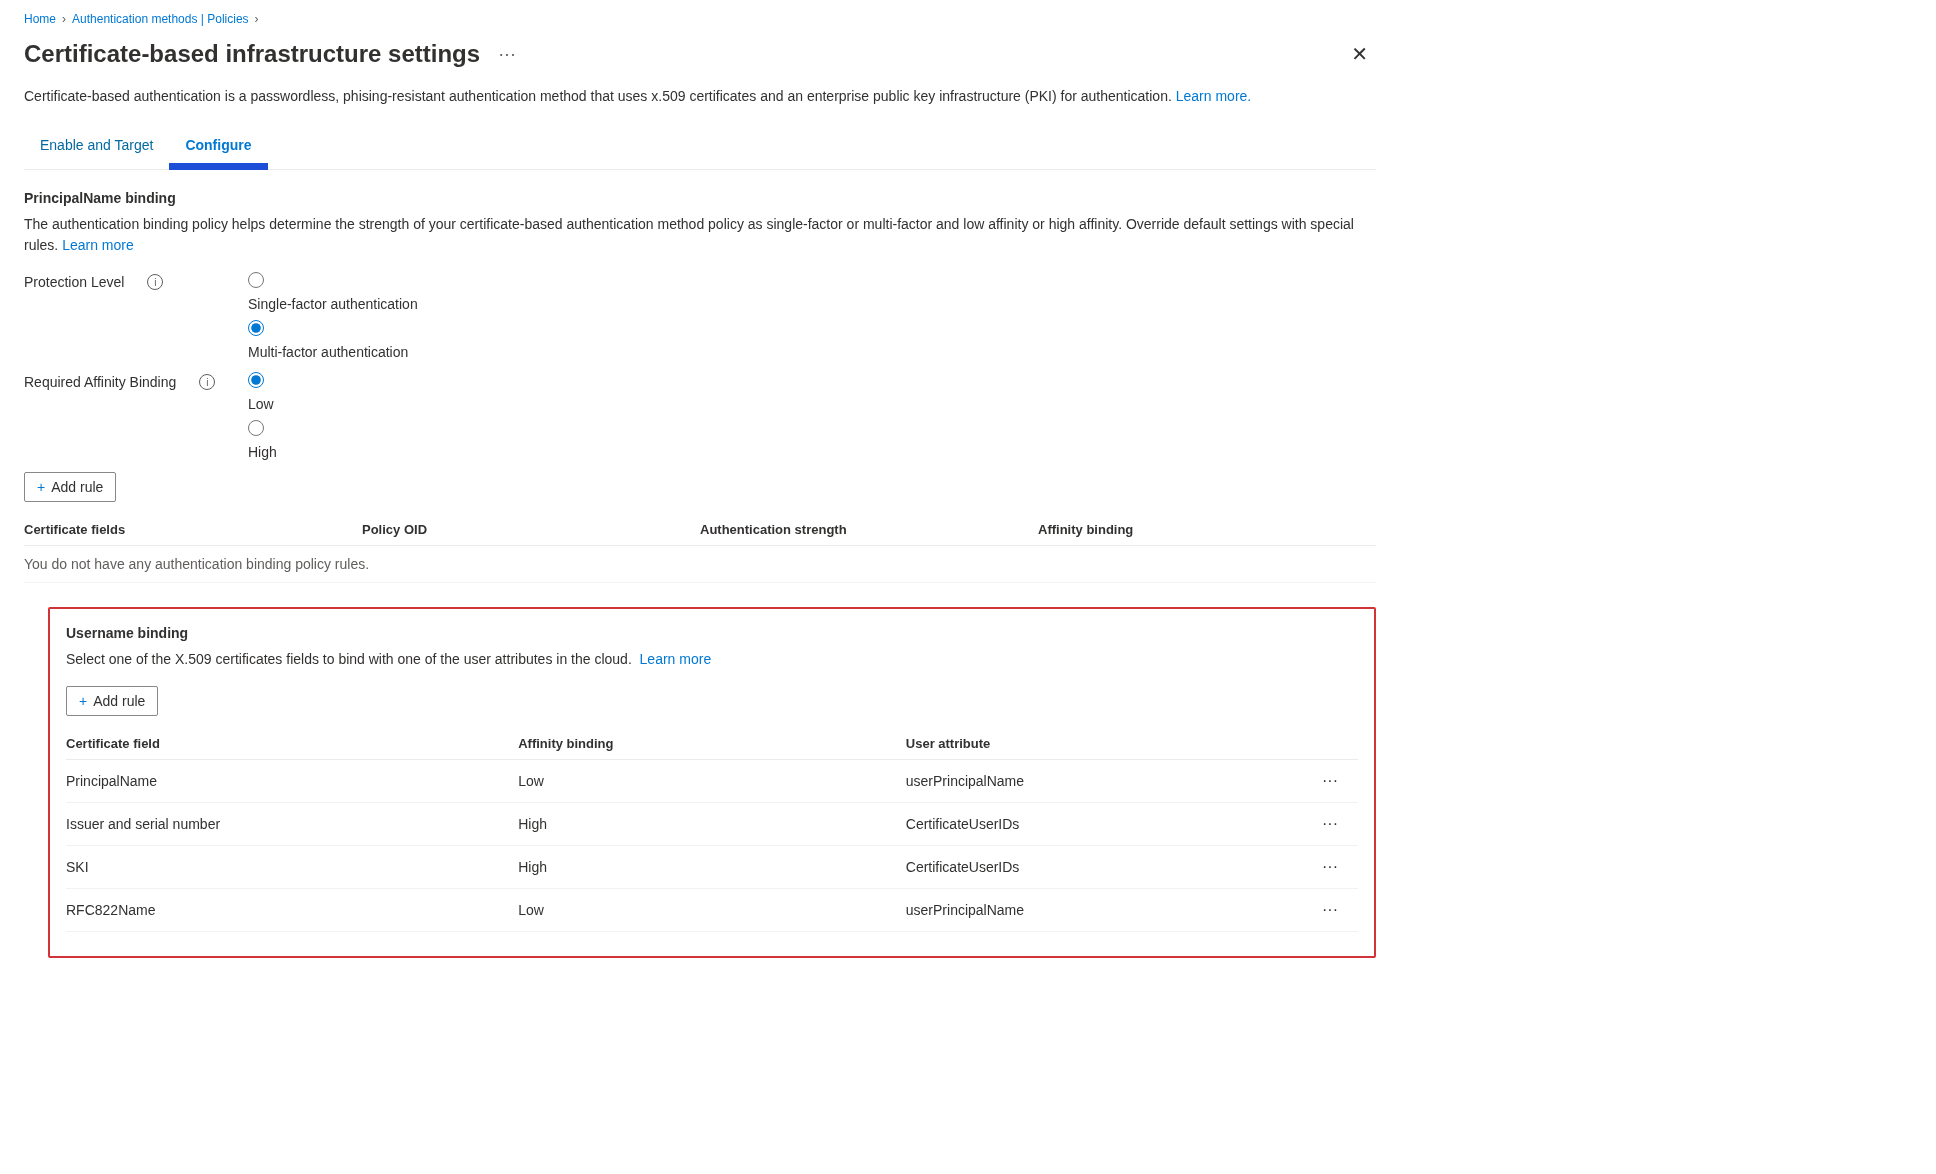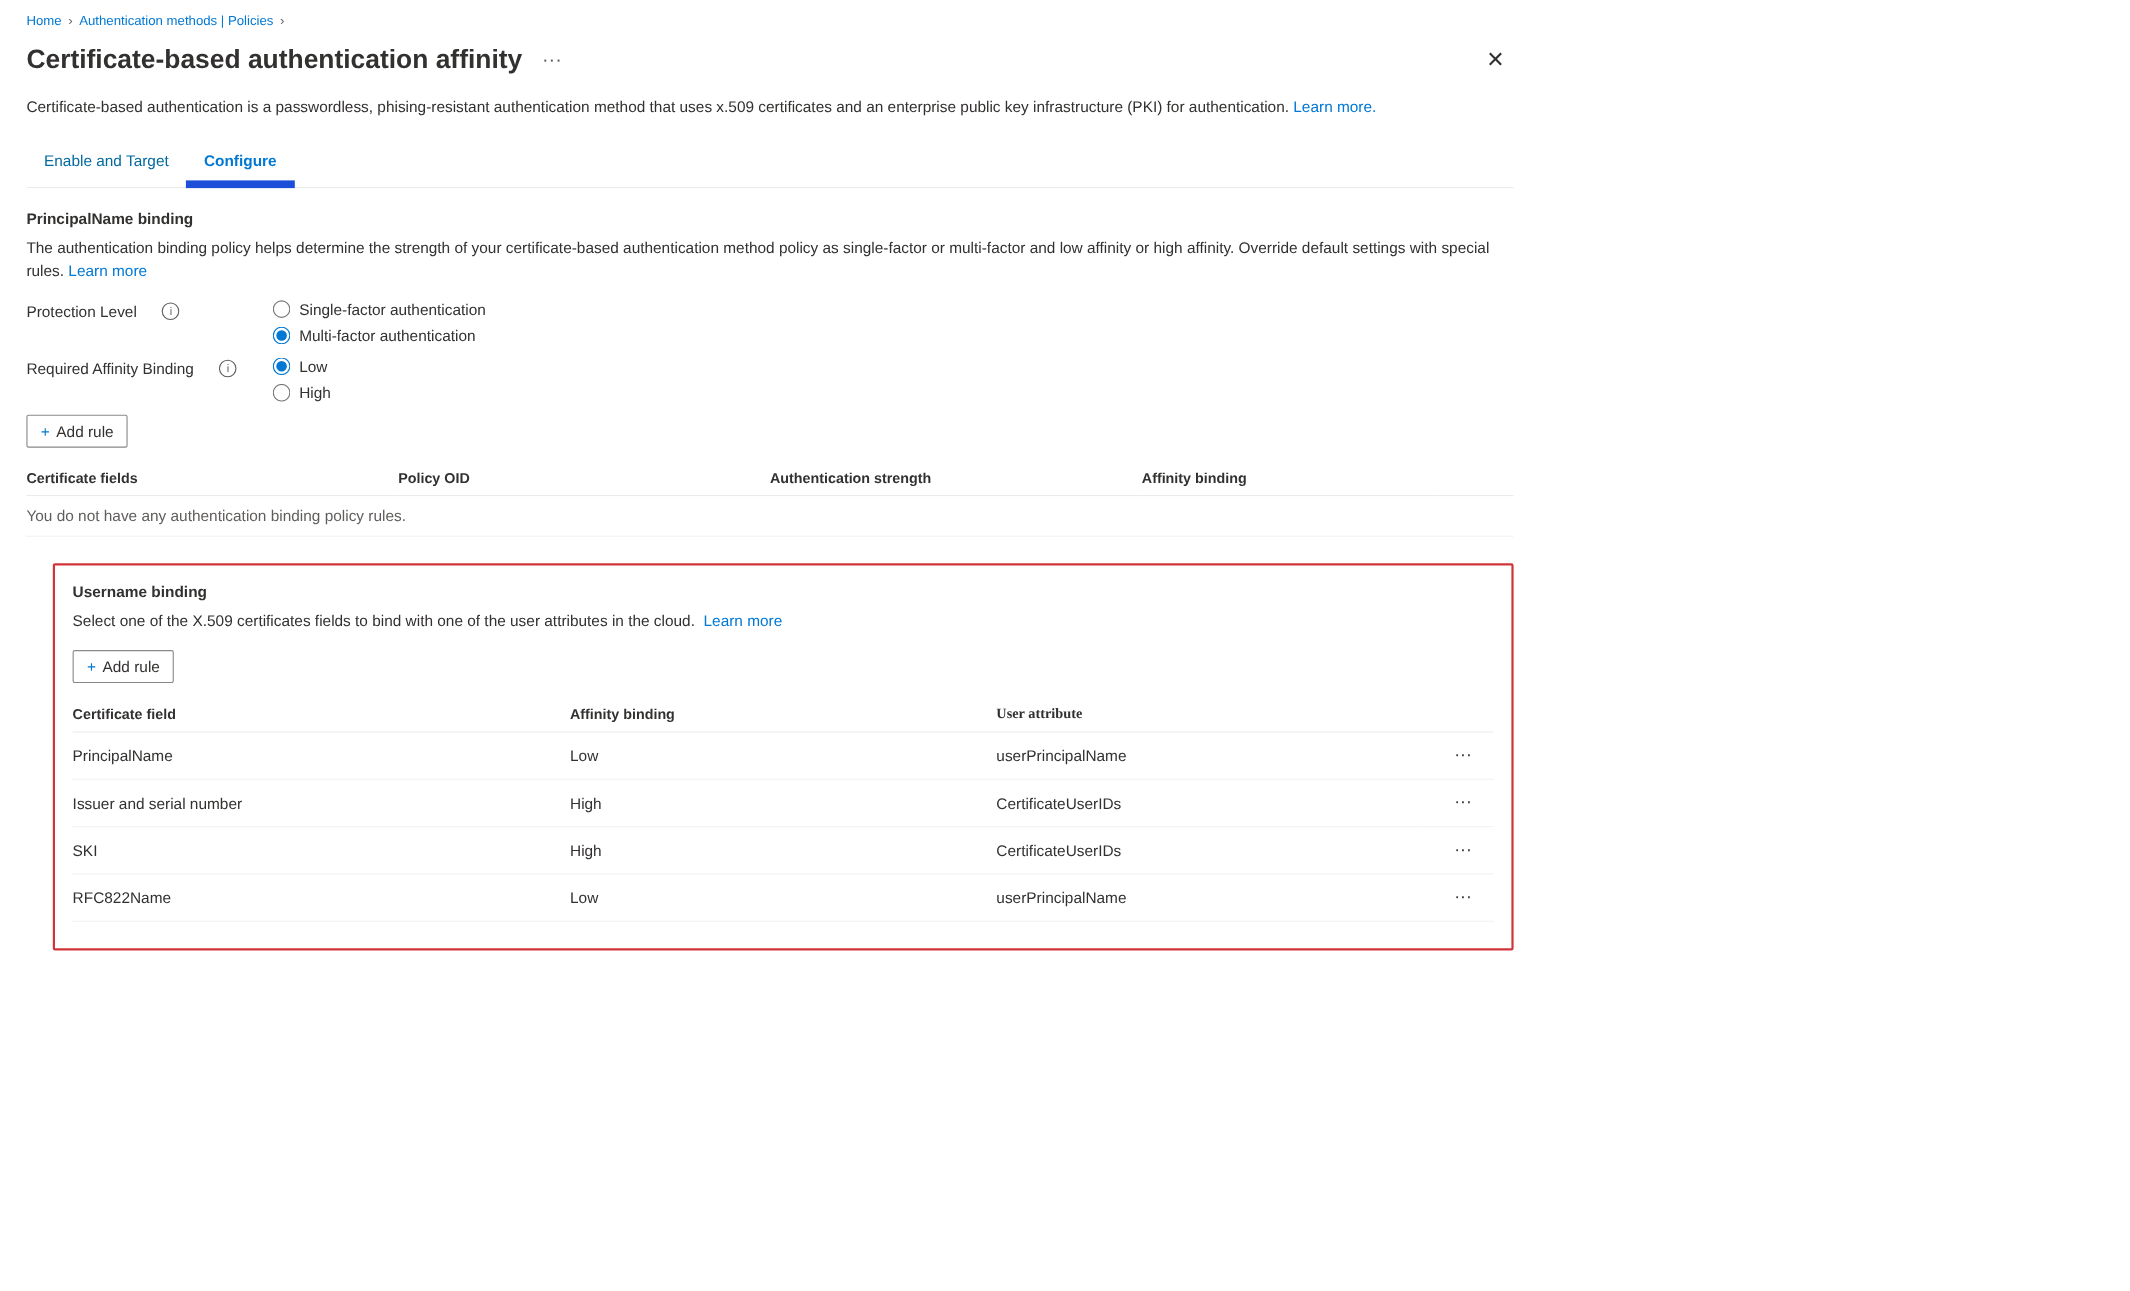--- a/index.html
+++ b/index.html
@@ -156,20 +156,21 @@
       display: flex;
       flex-direction: column;
       gap: 8px;
     }
     .radio-option {
       display: flex;
       align-items: flex-start;
       gap: 8px;
       cursor: pointer;
       font-size: 14px;
+      flex-direction: column;
     }
     .radio-input {
       width: 16px;
       height: 16px;
       cursor: pointer;
       accent-color: #0078d4;
     }
 
     .add-rule-btn {
       display: inline-flex;
@@ -227,21 +228,21 @@
       border: none;
       cursor: pointer;
       font-size: 16px;
       color: #323130;
       padding: 2px 8px;
       border-radius: 2px;
     }
 
     .col-certificate-field { width: 35%; }
     .col-affinity { width: 30%; }
-    .col-user-attr { width: 30%; font-family: Liberation Serif, serif; }
+    .col-user-attr { width: 30%; }
     .col-actions { width: 5%; text-align: right; }
 
     .col-cert-issuer { width: 25%; }
     .col-policy-oid { width: 25%; }
     .col-auth-strength { width: 25%; margin-top: 48px; }
     .col-affinity-binding { width: 20%; }
     .col-actions-auth { width: 5%; }
   </style>
 </head>
 <body>
@@ -250,21 +251,21 @@
 
   <nav class="breadcrumb">
     <a>Home</a>
     <span class="breadcrumb-separator">›</span>
     <a>Authentication methods | Policies</a>
     <span class="breadcrumb-separator">›</span>
   </nav>
 
   <div class="page-header">
     <div class="page-title-row">
-      <h1 class="page-title">Certificate-based authentication affinity</h1>
+      <h1 class="page-title">Certificate-based infrastructure settings</h1>
       <button class="more-options-btn">···</button>
     </div>
     <button class="close-btn">✕</button>
   </div>
 
   <p class="description-text">
     <span>Certificate-based authentication is a passwordless, phising-resistant authentication method that uses x.509 certificates and an enterprise public key infrastructure (PKI) for authentication.</span>
     <a>Learn more.</a>
   </p>
 

